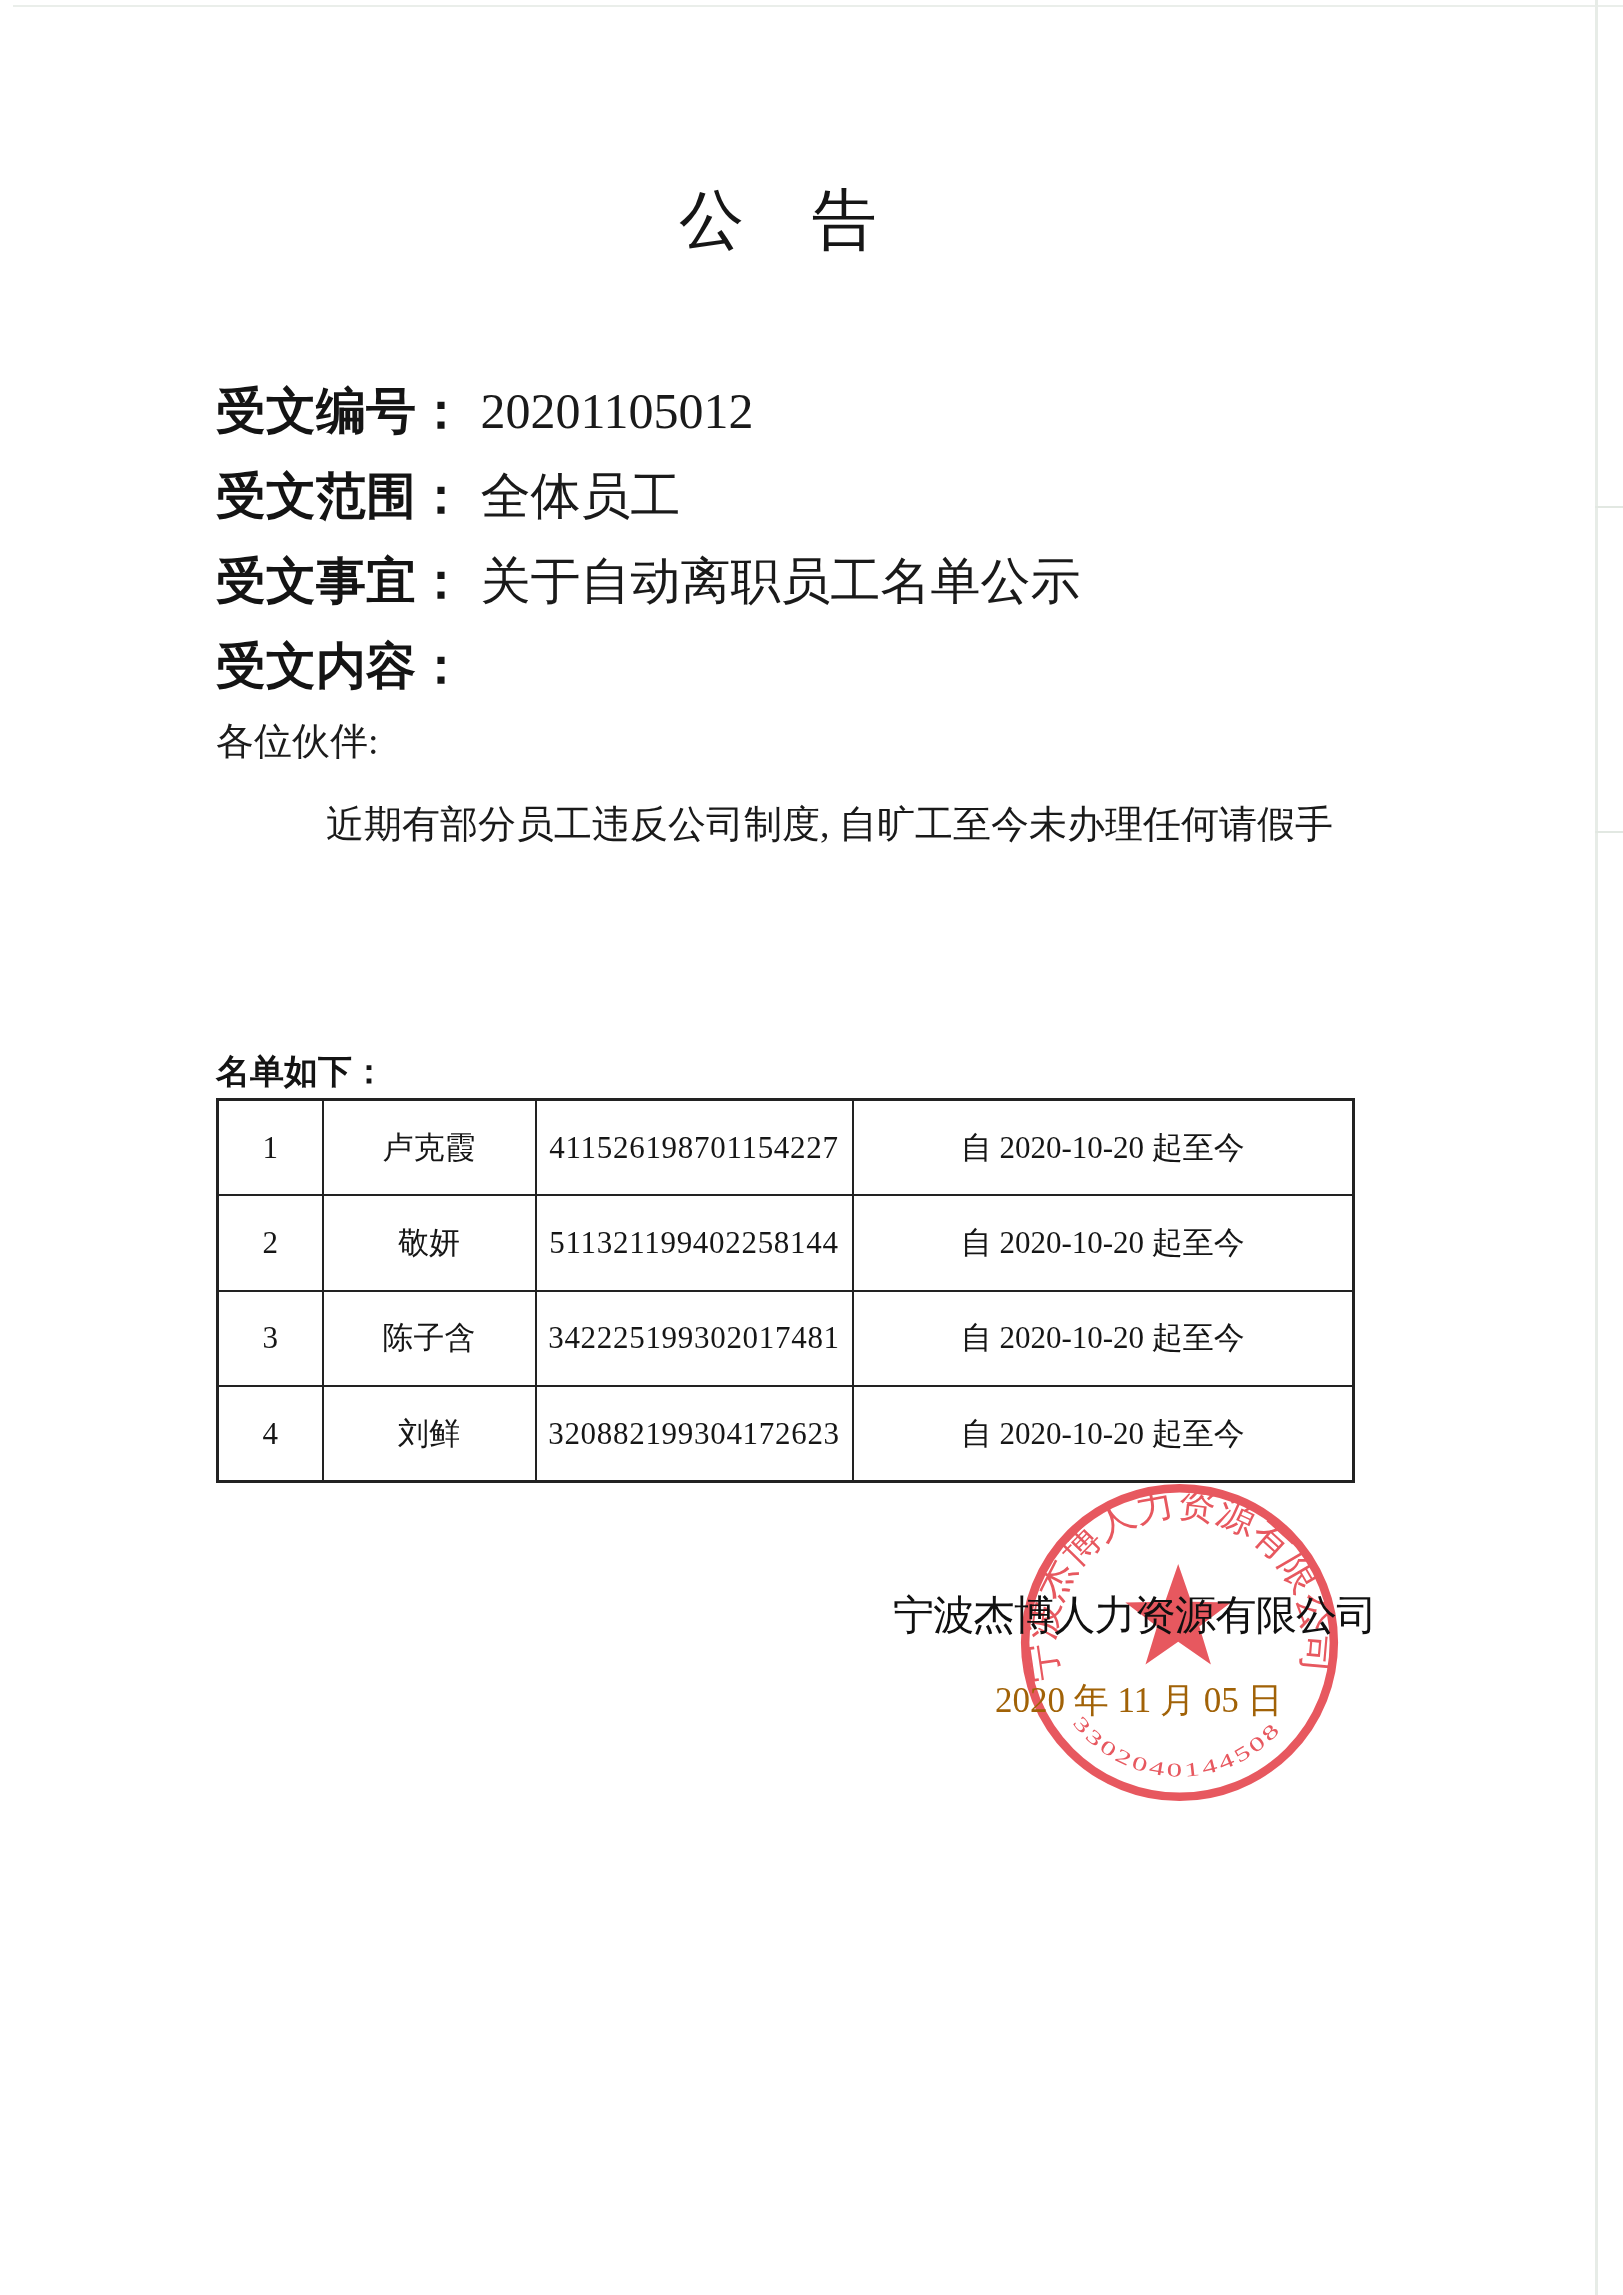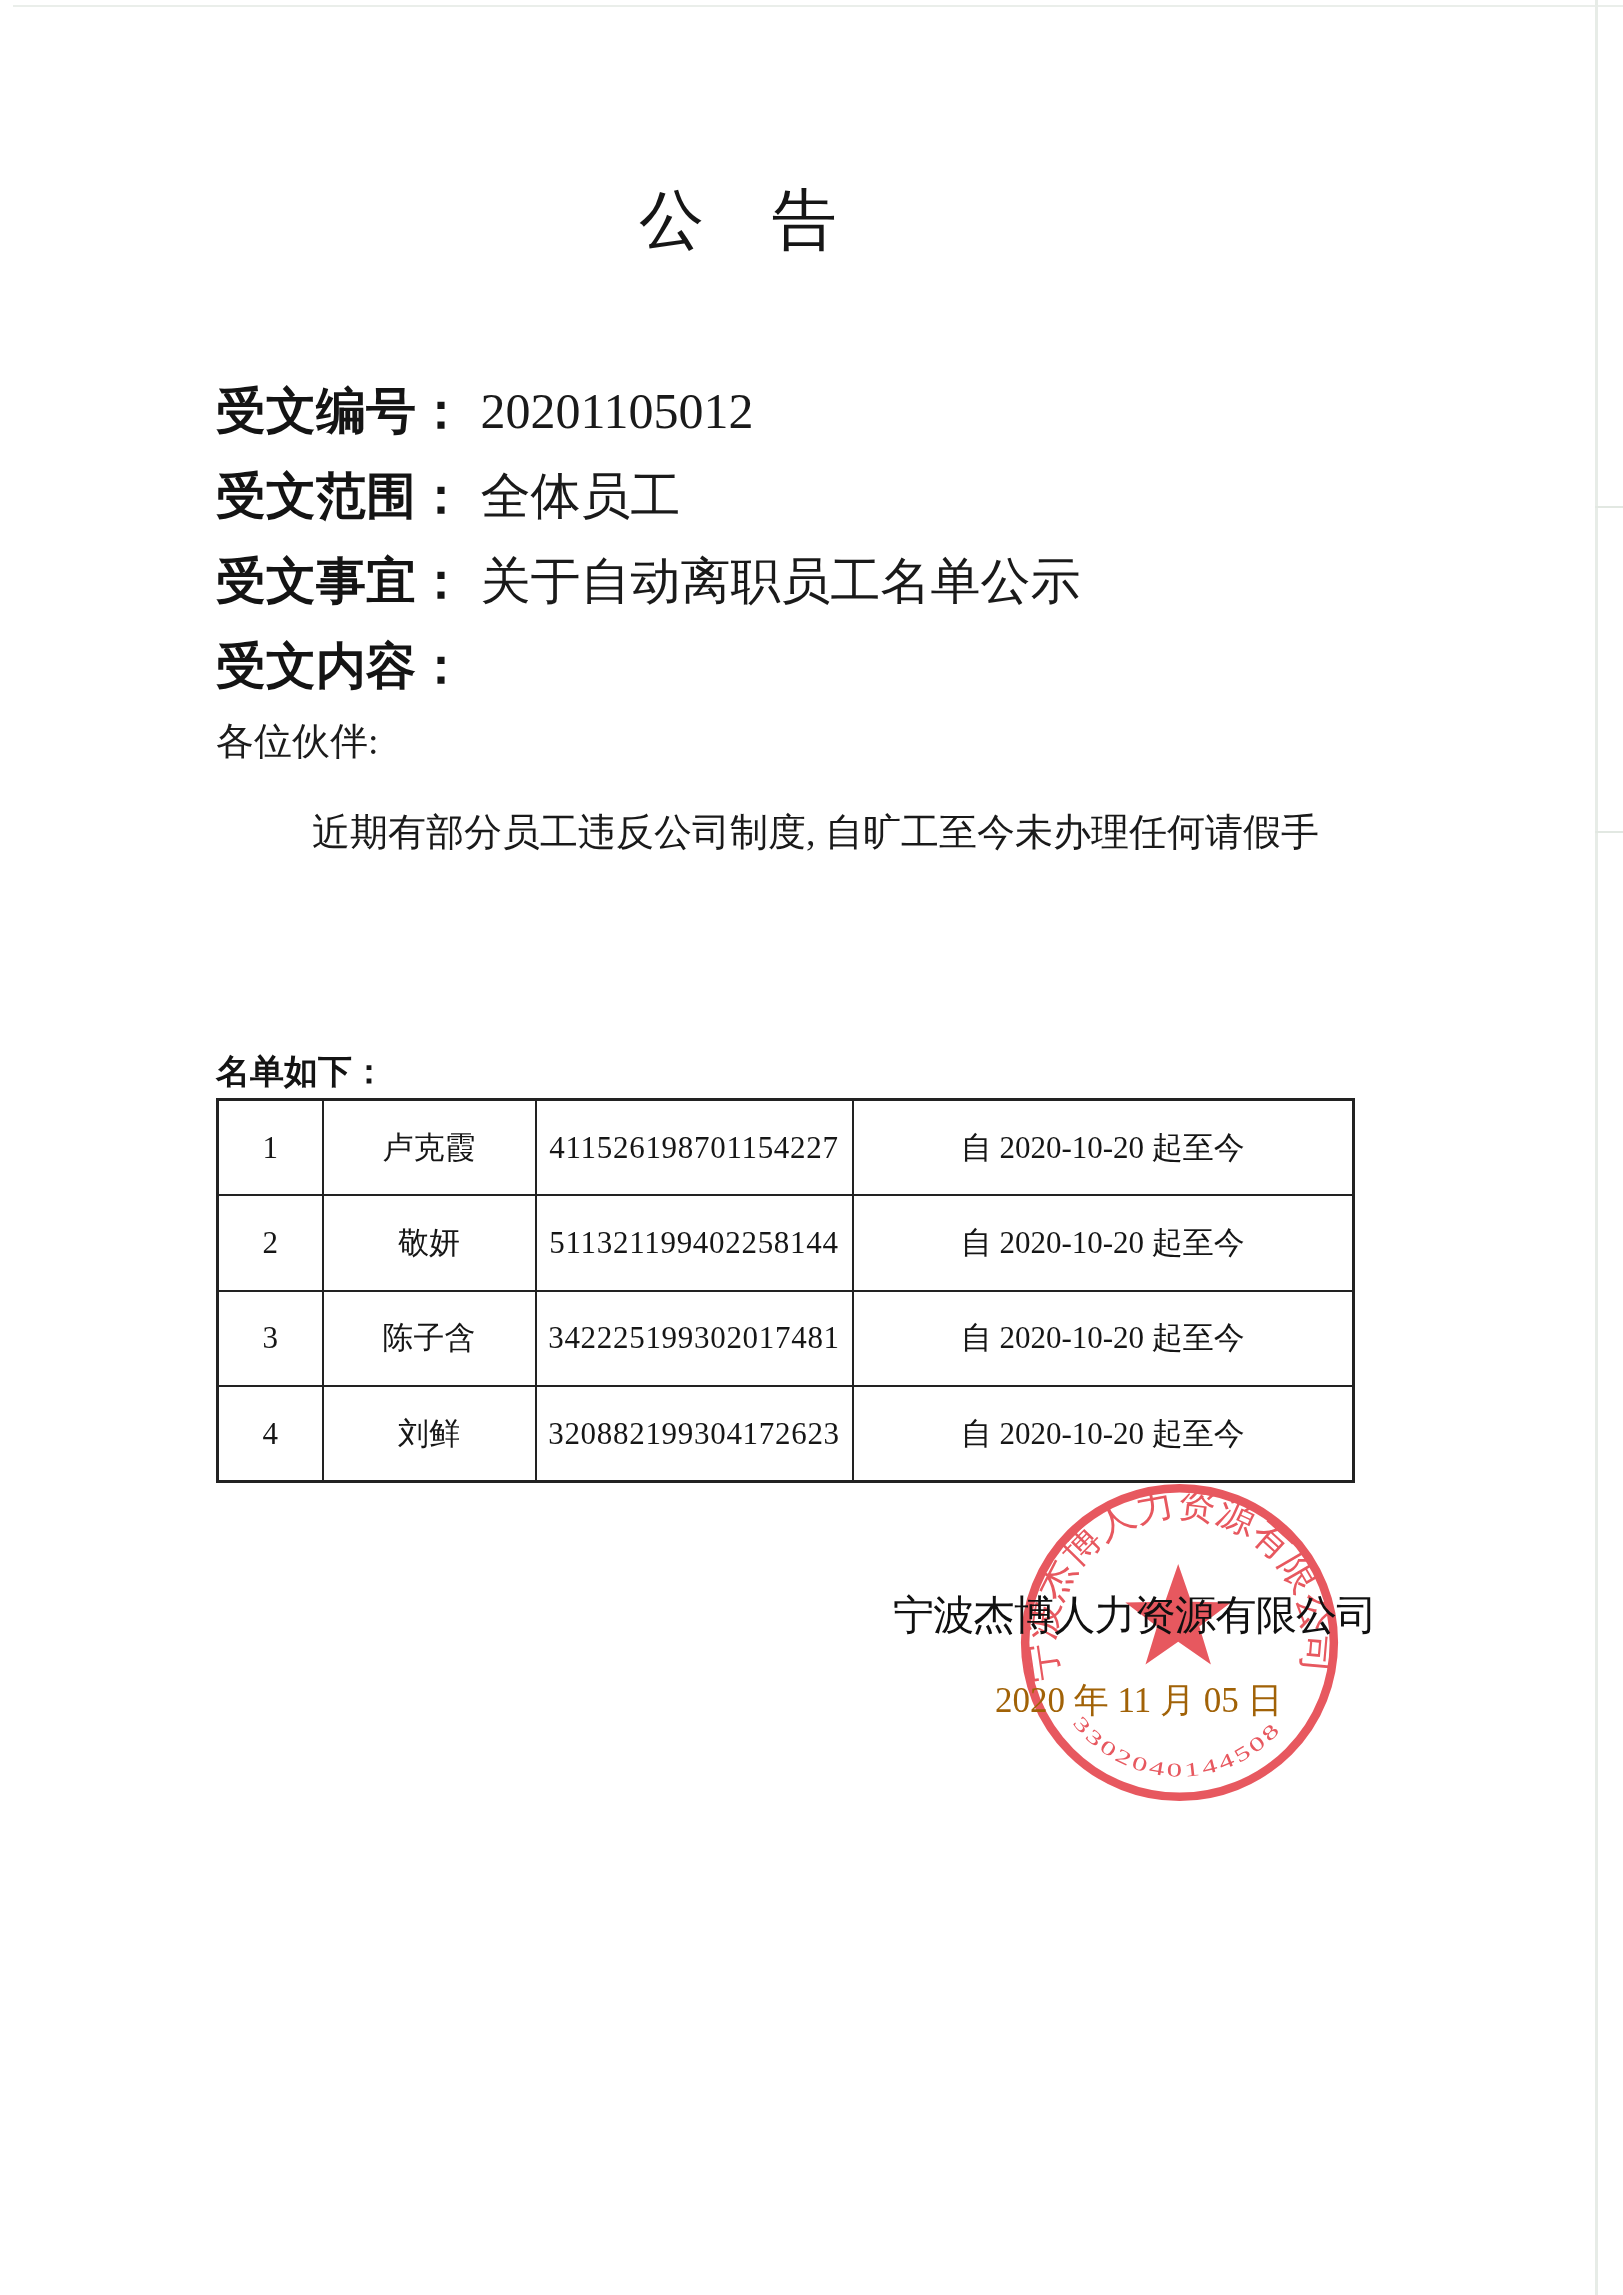--- a/index.html
+++ b/index.html
@@ -14,30 +14,30 @@
   }
   
   .scan-top{position:absolute;top:5.2px;left:13px;width:1610px;height:2px;background:#eaeeea;}
   .scan-right{position:absolute;top:0;left:1595px;width:2.6px;height:2295px;background:#e7ece7;}
   .scan-tick{position:absolute;left:1595px;width:28px;height:2px;background:#e2e8e2;}
   .tick1{top:506px;} .tick2{top:831px;}
 
   .doc-title{
     position:absolute;left:0;top:185px;width:1477px;
     text-align:center;font-size:65px;line-height:1.1;
-    color:#161616;letter-spacing:1.3px;white-space:pre;
+    color:#161616;letter-spacing:1.3px;white-space:pre;padding-left:40px;
   }
   .meta-line{position:absolute;left:216px;font-size:50px;line-height:1.15;white-space:nowrap;}
   .meta-label{font-weight:bold;color:#141414;}
   .meta-value{padding-left:14.4px;color:#1a1a1a;}
   .m0{top:383px;} .m1{top:468px;} .m2{top:553px;} .m3{top:638px;}
 
   .salutation{position:absolute;left:216px;top:720px;font-size:38px;line-height:1.15;}
   .para-line{position:absolute;font-size:38px;line-height:1.2;white-space:nowrap;color:#1a1a1a;}
-  .p0{left:312px;top:802px;margin-top:8px;}
+  .p0{left:326px;top:802px;}
   .p1{left:216px;top:889px;}
   .p2{left:216px;top:976px;}
 
   .list-intro{position:absolute;left:216px;top:1049px;font-size:34px;font-weight:bold;color:#141414;}
 
   table.roster{
     position:absolute;left:216px;top:1098px;
     width:1136px;height:385px;
     border-collapse:collapse;table-layout:fixed;
     font-size:31px;color:#161616;

